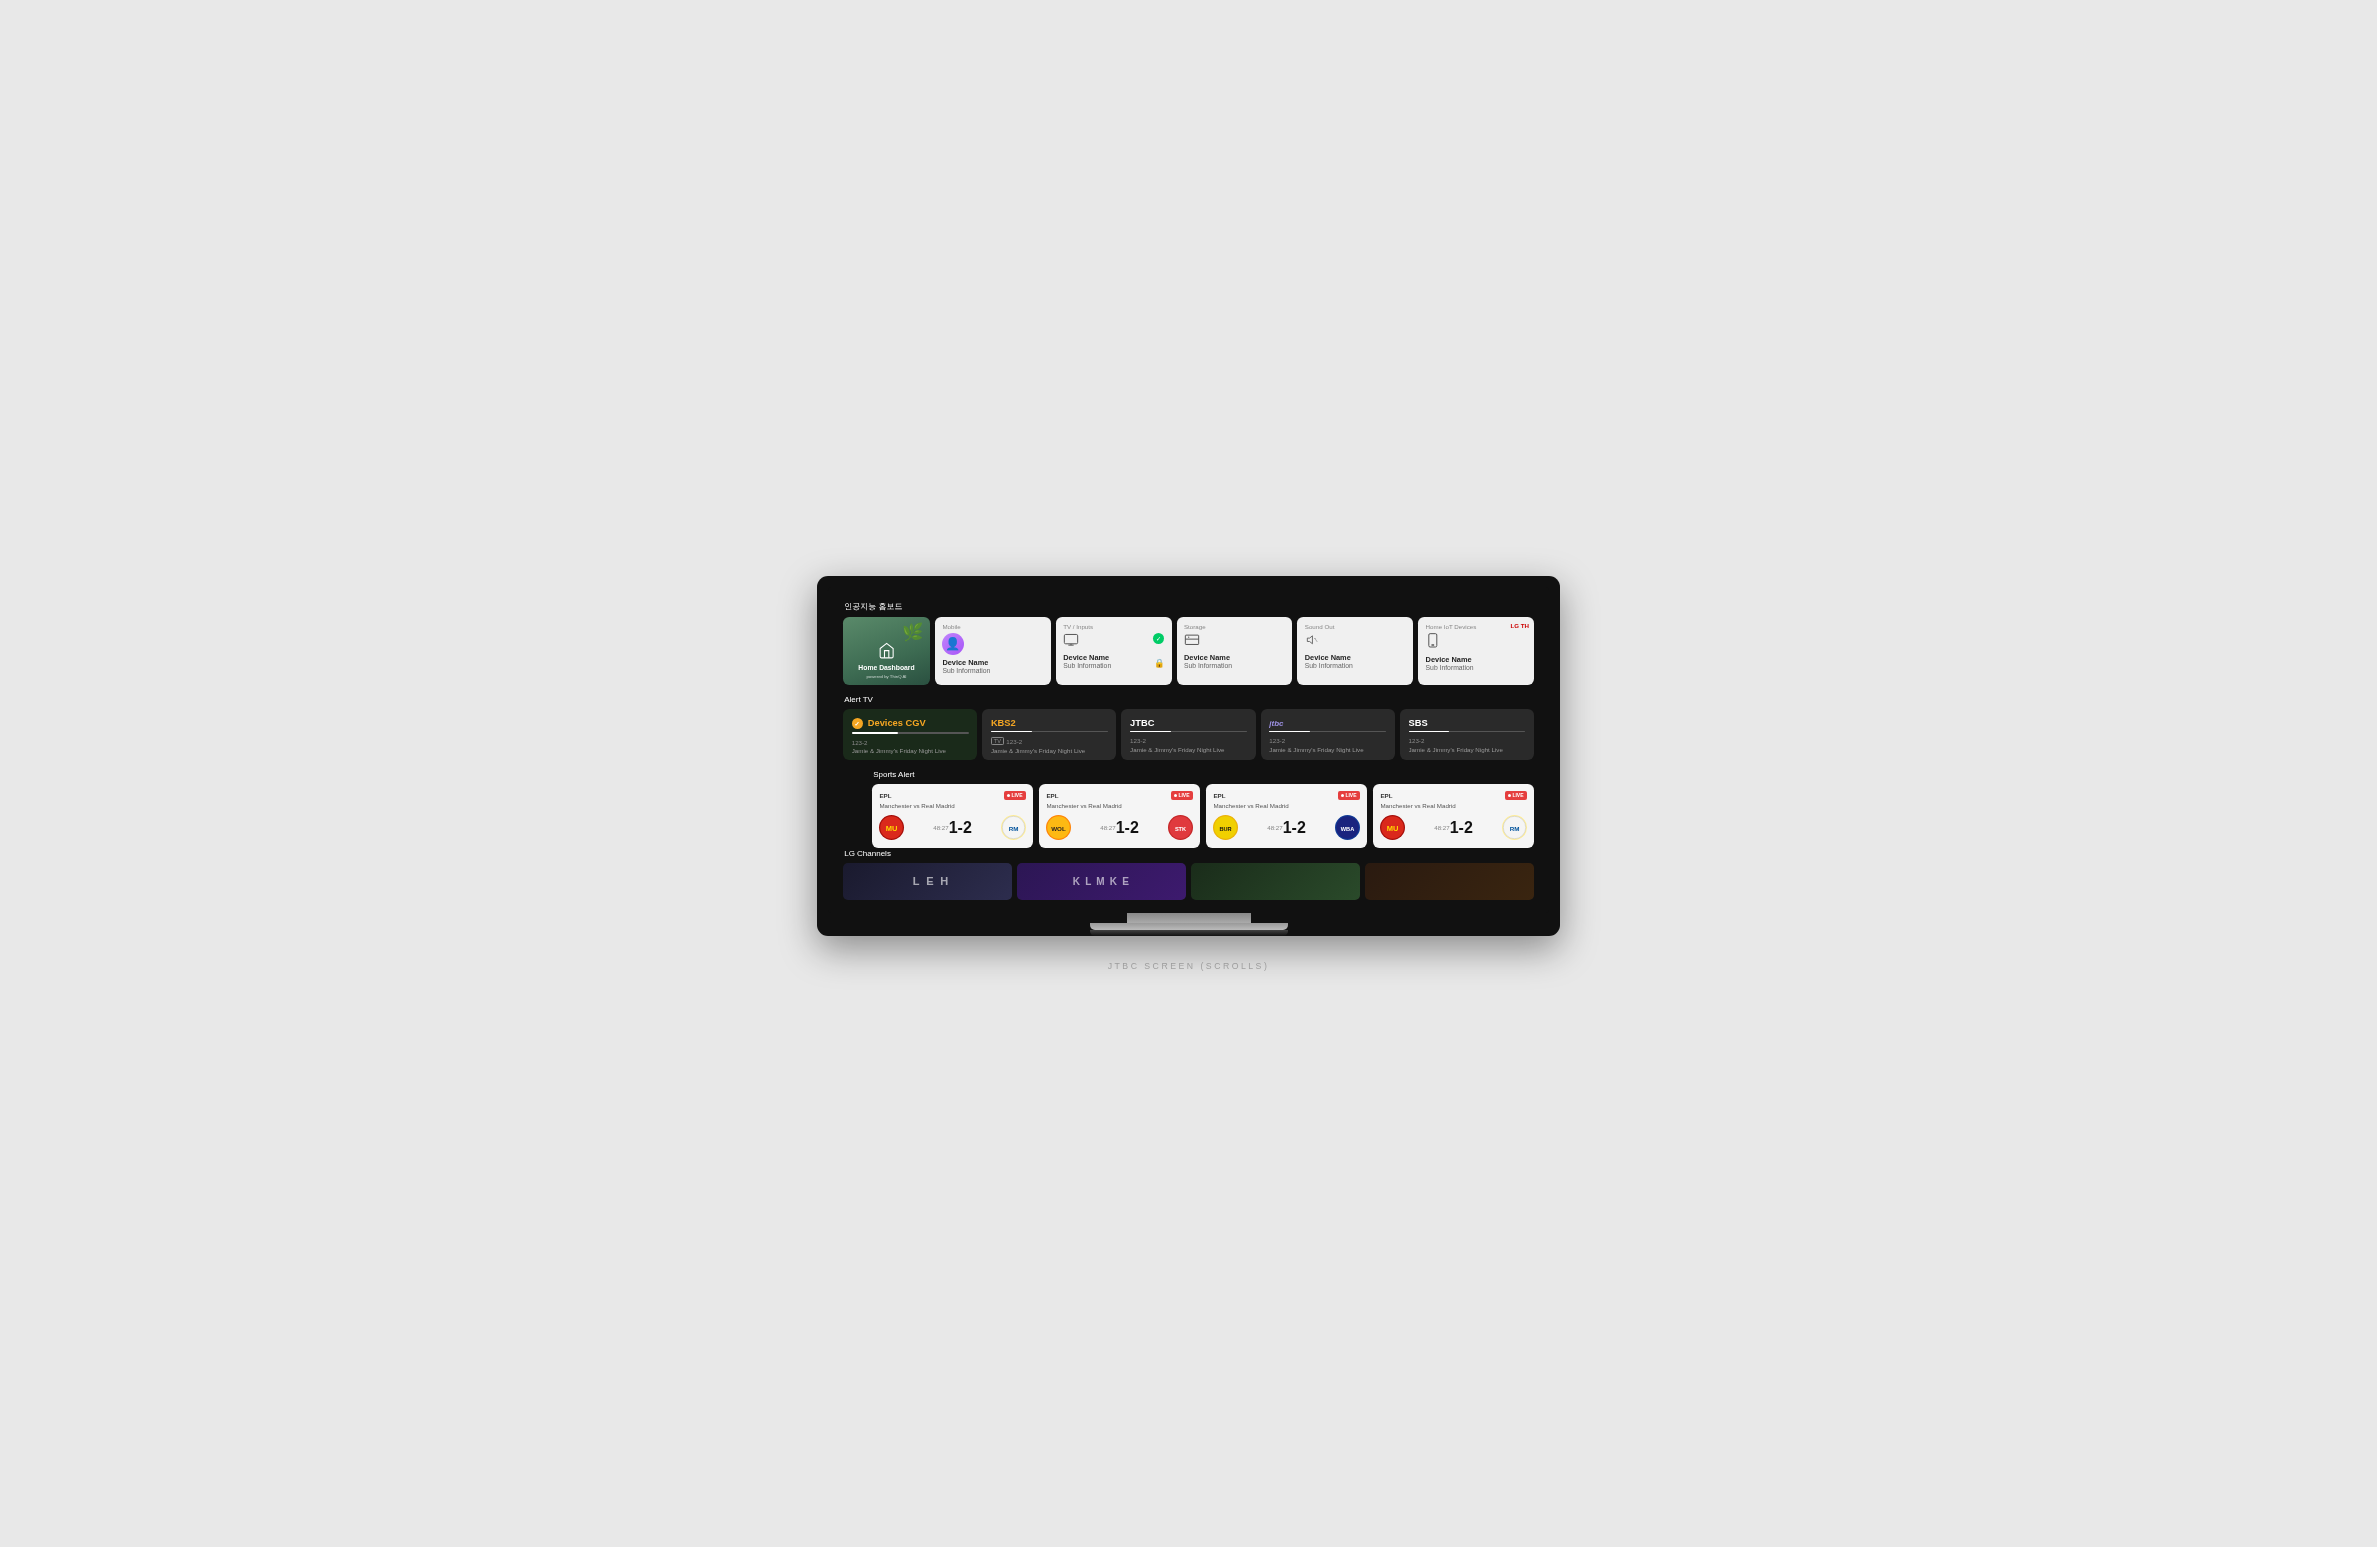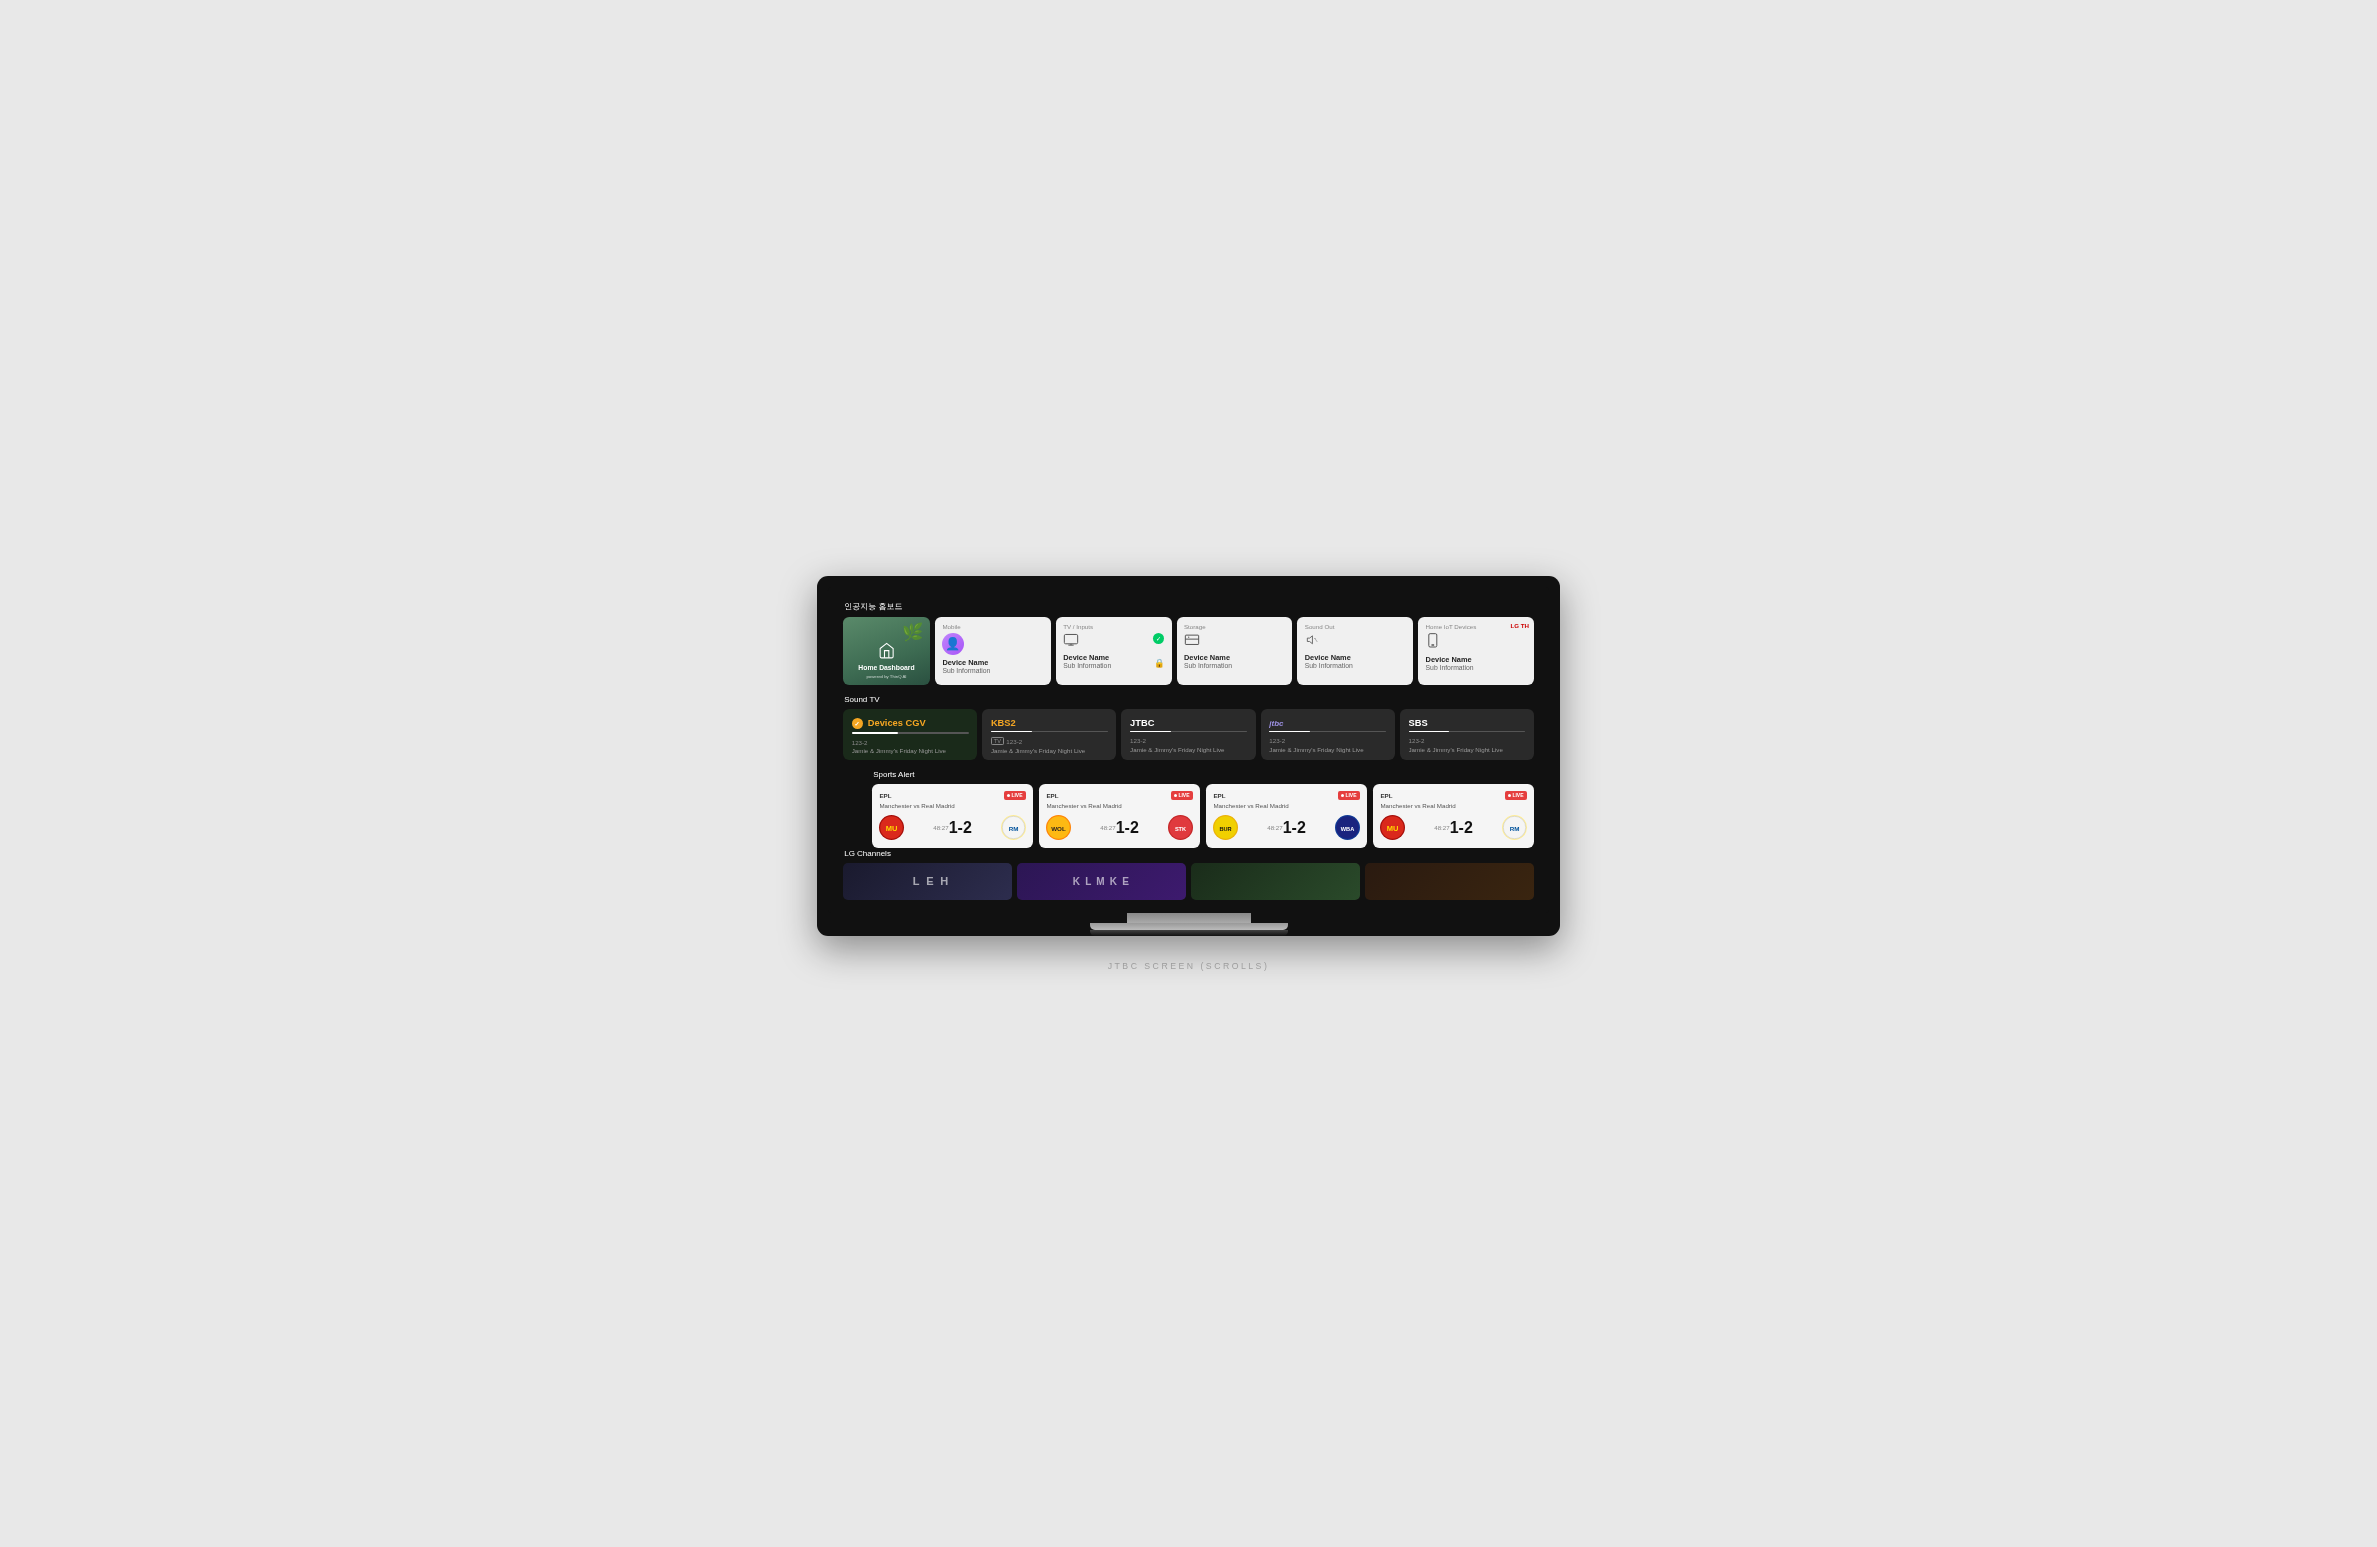--- a/index.html
+++ b/index.html
@@ -487,21 +487,21 @@
               <div class="device-card-lg-badge">LG TH</div>
             </div>
             <div class="device-name">Device Name</div>
             <div class="device-sub">Sub Information</div>
           </div>
 
         </div>
       </div>
 
       <div class="livetv-section">
-        <div class="section-label">Sound TV</div>
+        <div class="section-label">Alert TV</div>
         <div class="livetv-row">
 
           <div class="channel-card channel-cgv-card">
             <div class="channel-card-name">
               <span class="channel-cgv-circle">✓</span>
               <span style="color:#f5a623;">Devices CGV</span>
             </div>
             <div class="channel-progress">
               <div class="channel-progress-fill" style="width:40%;"></div>
             </div>

